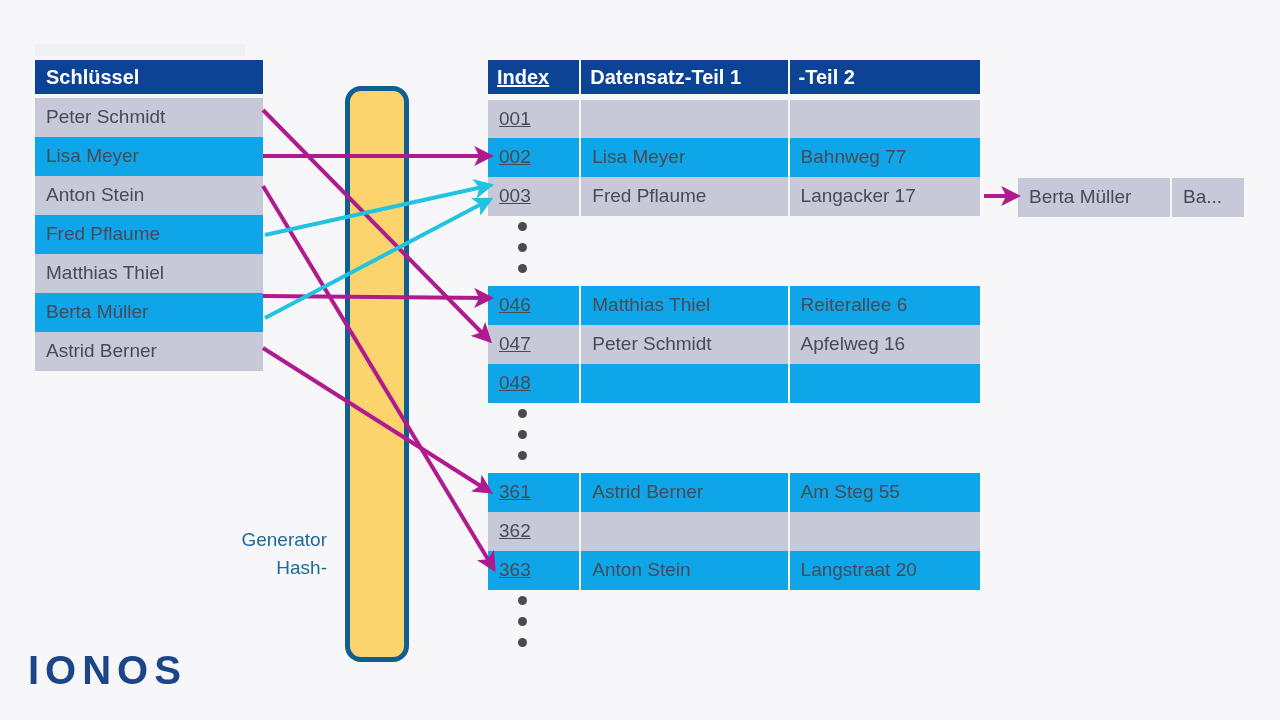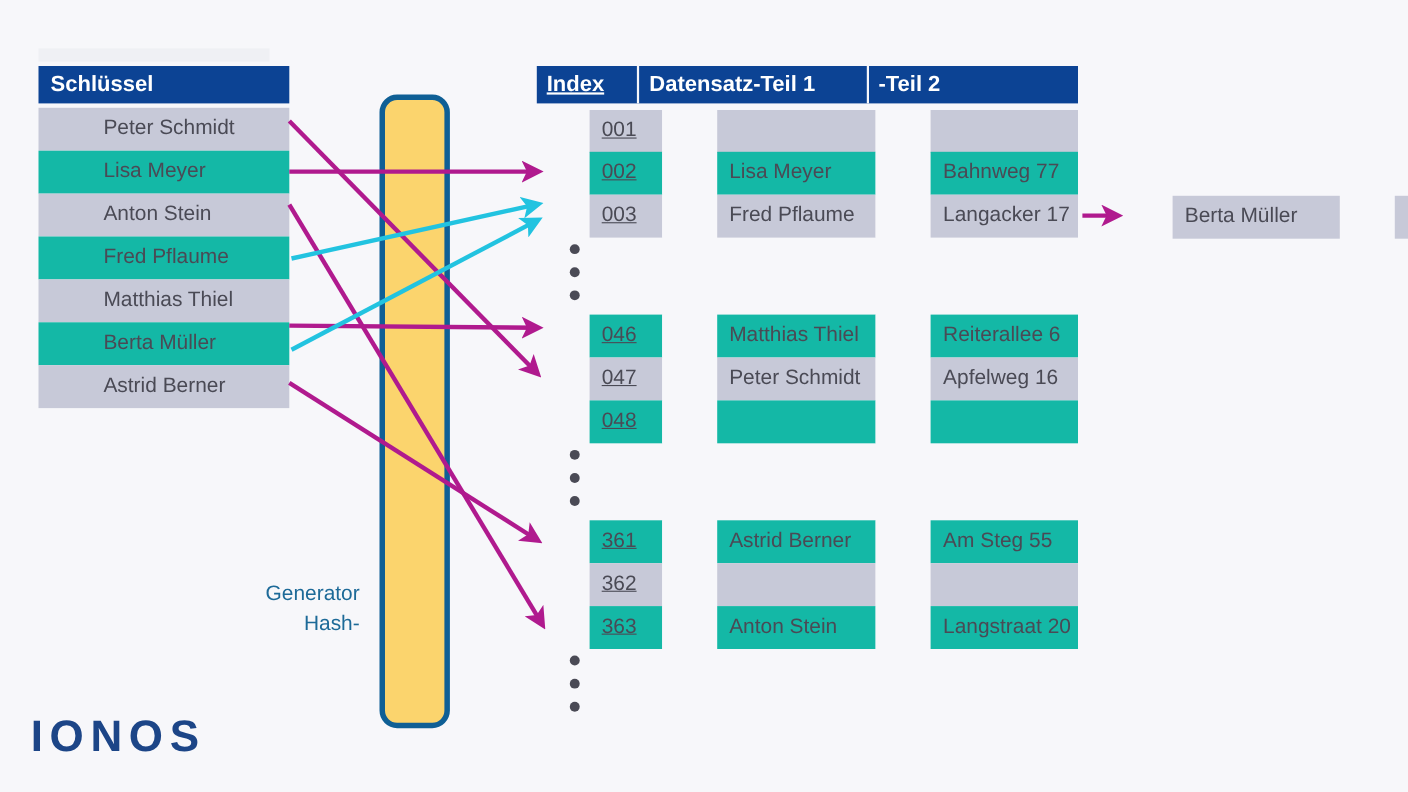--- a/index.html
+++ b/index.html
@@ -33,24 +33,23 @@
     height: 38.5px;
     align-items: center;
     font-size: 19px;
     color: #4a4a55;
   }
   .cell {
     height: 100%;
     display: flex;
     align-items: center;
     padding-left: 11px;
-    margin-left: 48px;
   }
   .shade-a { background: #c7c9d8; }
-  .shade-b { background: #14b8a6; }
+  .shade-b { background: #0ea5e9; }
 
   
   #keys-header {
     left: 35px; top: 60px; width: 228px;
     padding-left: 11px;
   }
   .key-row { left: 35px; width: 228px; }
   .key-row .cell { width: 228px; }
 
   

